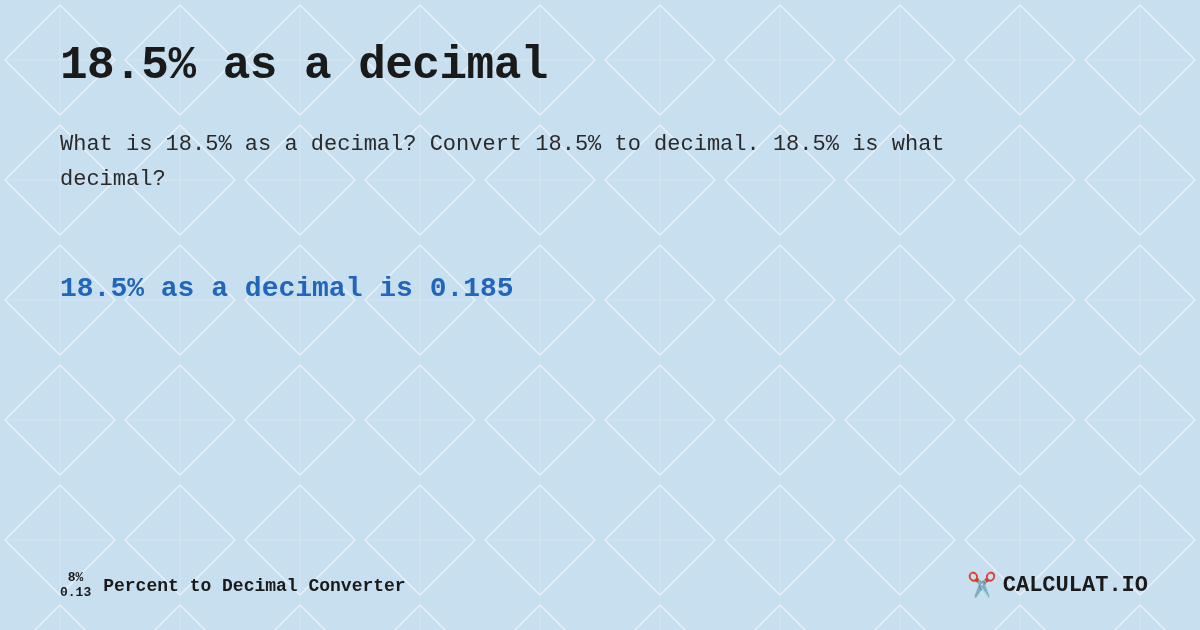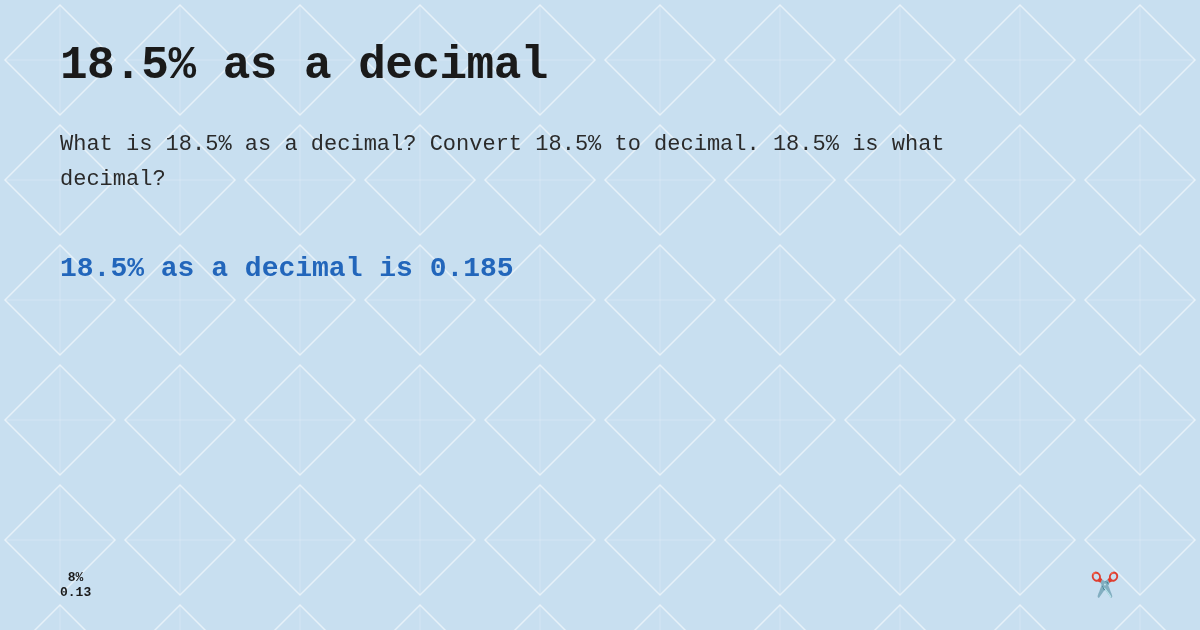--- a/index.html
+++ b/index.html
@@ -28,41 +28,41 @@
     }
 
     .bg-pattern svg {
       width: 100%;
       height: 100%;
     }
 
     .content {
       position: relative;
       z-index: 1;
-      padding: 40px 80px 30px 60px;
+      padding: 40px 52px 30px 60px;
       height: 100%;
       display: flex;
       flex-direction: column;
     }
 
     .page-title {
       font-family: 'Courier New', Courier, monospace;
       font-size: 46px;
       font-weight: 900;
       color: #1a1a1a;
       margin-bottom: 35px;
       letter-spacing: -0.5px;
     }
 
     .description {
       font-family: 'Courier New', Courier, monospace;
       font-size: 22px;
       color: #2a2a2a;
       line-height: 1.6;
-      margin-bottom: 56px;
+      margin-bottom: 76px;
       max-width: 900px;
     }
 
     .result {
       font-family: 'Courier New', Courier, monospace;
       font-size: 28px;
       font-weight: 900;
       color: #2266bb;
       margin-bottom: auto;
     }
@@ -138,19 +138,21 @@
   <p class="description">What is 18.5% as a decimal? Convert 18.5% to decimal. 18.5% is what decimal?</p>
 
   <div class="result">18.5% as a decimal is 0.185</div>
 
   <div class="footer">
     <div class="footer-left">
       <div class="percent-icon">
         <span>8%</span>
         <span>0.13</span>
       </div>
+      <span class="footer-text">Percent to Decimal Converter</span>
     </div>
 
     <div class="logo">
       <span class="logo-icon">✂️</span>
+      <span>CALCULAT.IO</span>
     </div>
   </div>
 </div>
 
 </body></html>

